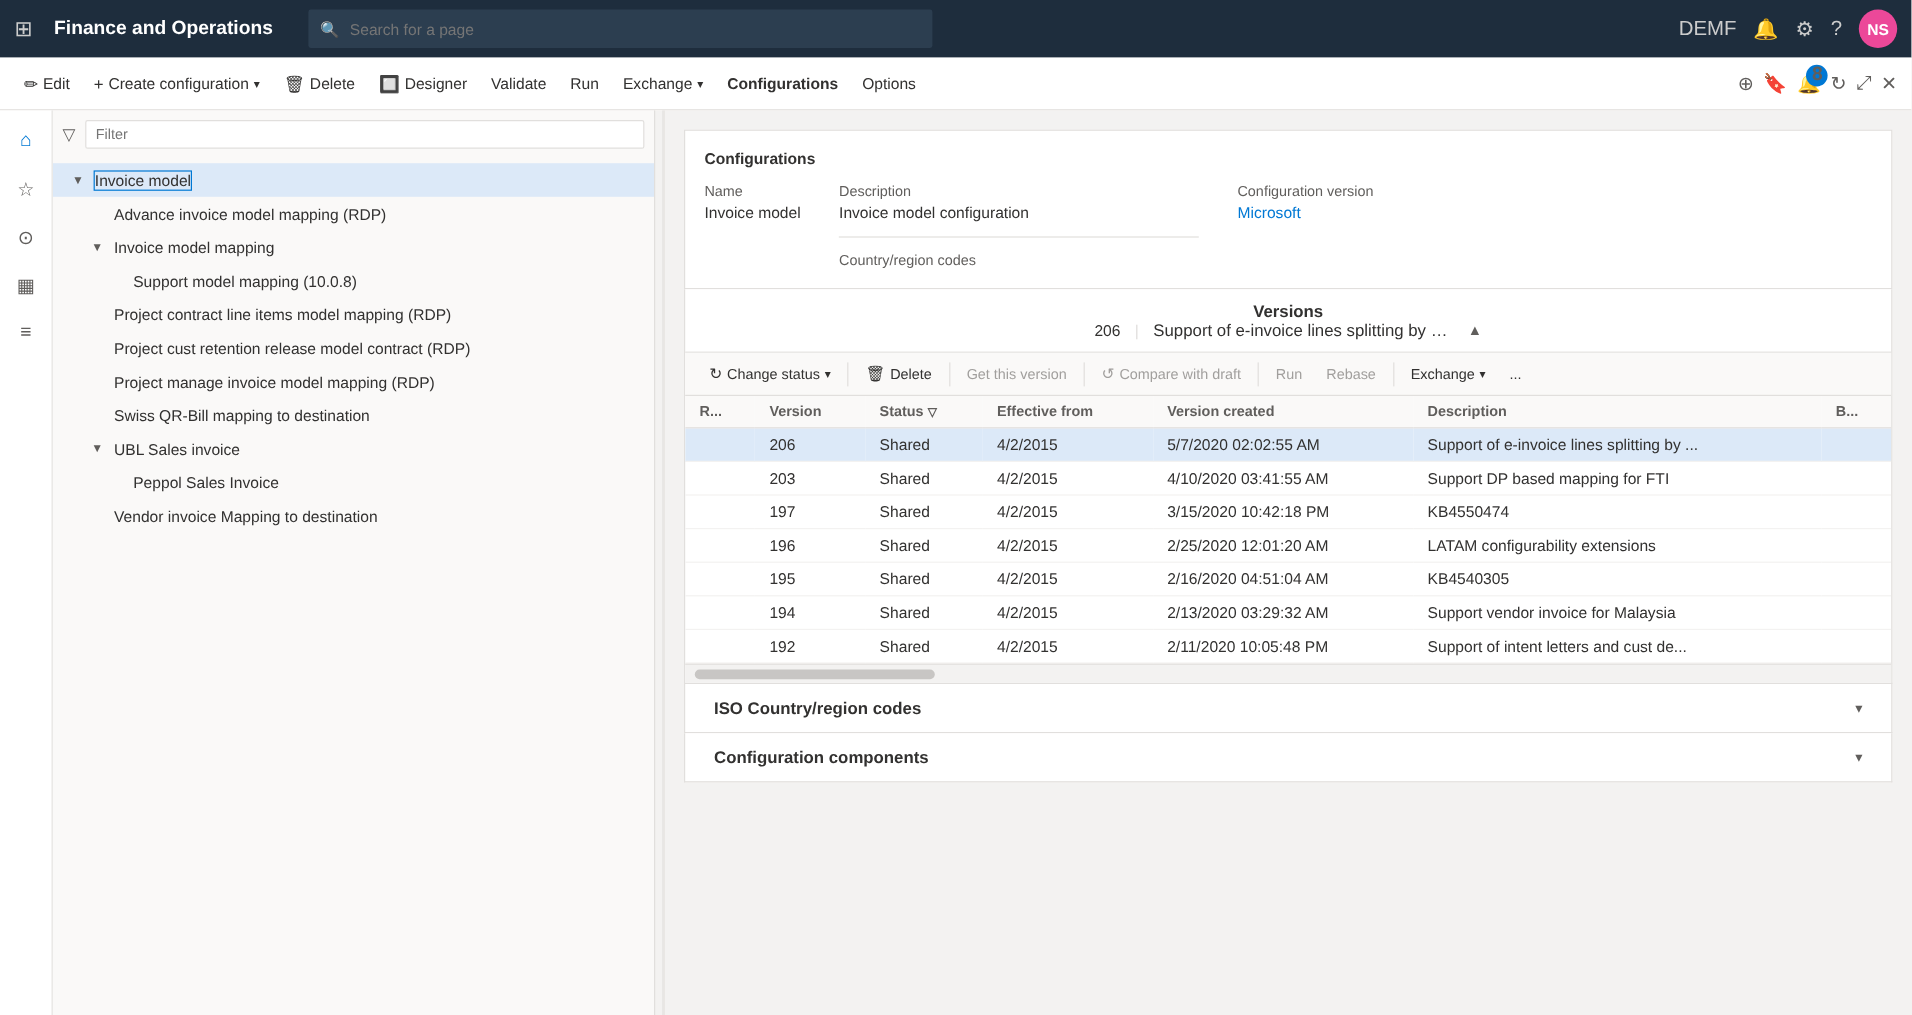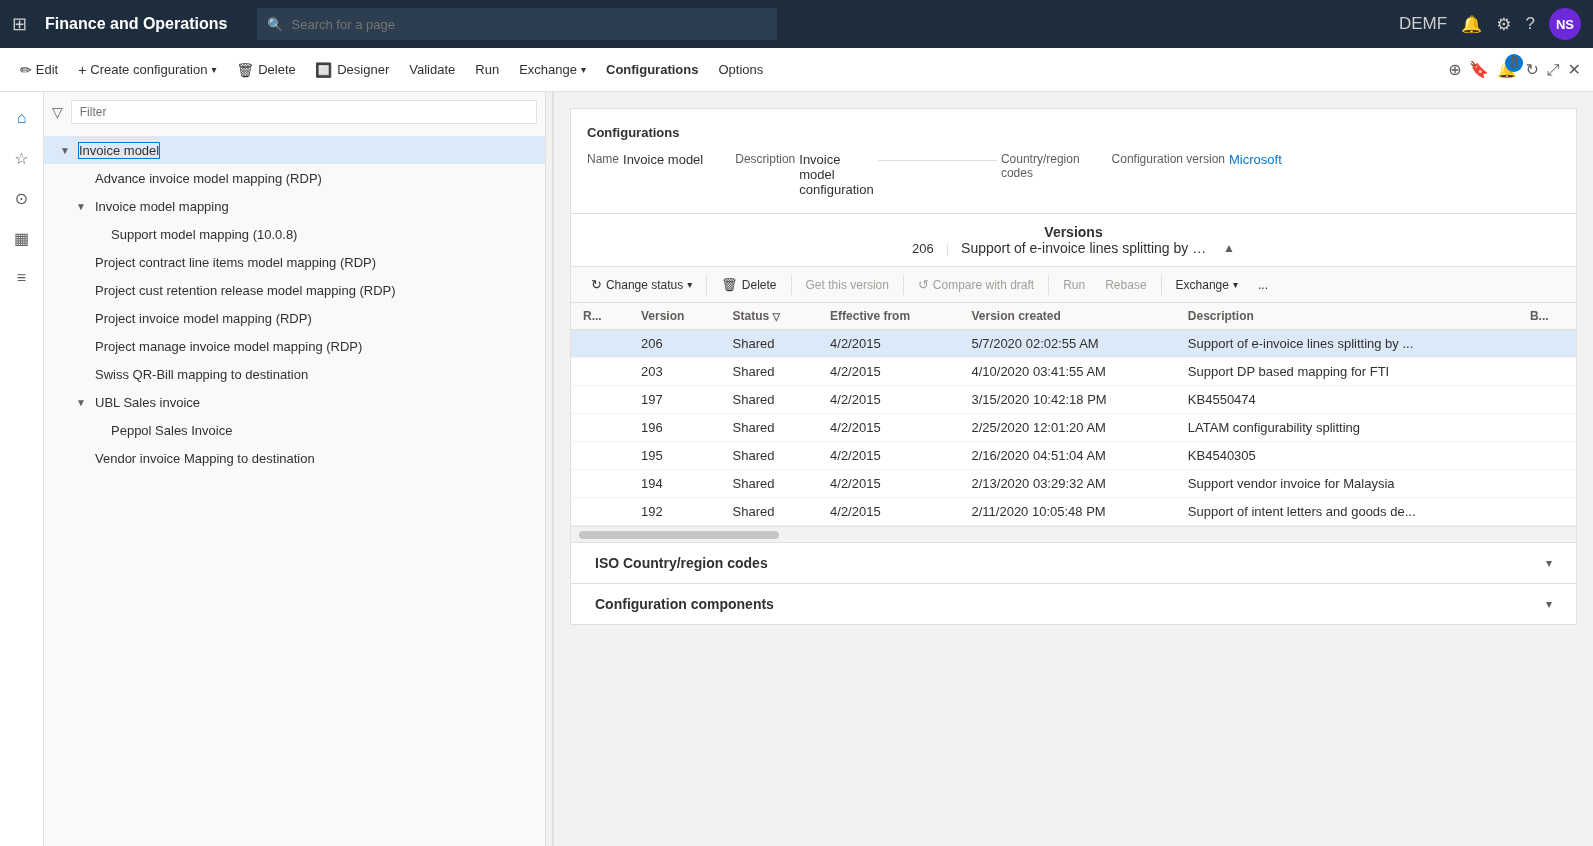--- a/index.html
+++ b/index.html
@@ -17,21 +17,21 @@
       background: #2c3e50; border: none; border-radius: 2px;
       display: flex; align-items: center; padding: 0 10px; height: 32px;
     }
     .top-nav .search-bar input {
       background: transparent; border: none; color: #ccc; font-size: 13px; outline: none; flex: 1;
     }
     .top-nav .search-bar .search-icon { color: #aaa; margin-right: 8px; }
     .top-nav .right-icons { display: flex; align-items: center; gap: 14px; margin-left: auto; }
     .top-nav .right-icons span { color: #ccc; font-size: 17px; cursor: pointer; }
     .top-nav .demf-label { color: #fff; font-size: 13px; font-weight: 500; }
-    .top-nav .avatar { width: 32px; height: 32px; border-radius: 50%; background: #6d28d9; color: #fff; display: flex; align-items: center; justify-content: center; font-weight: 700; font-size: 13px; }
+    .top-nav .avatar { width: 32px; height: 32px; border-radius: 50%; background: #ec4899; color: #fff; display: flex; align-items: center; justify-content: center; font-weight: 700; font-size: 13px; }
 
     
     .toolbar {
       display: flex; align-items: center; background: #fff; height: 44px;
       padding: 0 12px; border-bottom: 1px solid #e1dfdd; gap: 4px;
     }
     .toolbar .toolbar-btn {
       display: flex; align-items: center; gap: 4px; padding: 4px 8px;
       background: none; border: none; cursor: pointer; font-size: 13px; color: #323130;
       border-radius: 2px;
@@ -78,21 +78,21 @@
     .tree-item.selected .item-label { border: 1px solid #0078d4; }
     .panel-splitter { width: 8px; background: #f3f2f1; cursor: col-resize; border-left: 1px solid #e1dfdd; border-right: 1px solid #e1dfdd; }
 
     
     .right-panel { flex: 1; background: #f3f2f1; overflow-y: auto; display: flex; flex-direction: column; padding: 16px; gap: 0; }
 
     
     .config-section { background: #fff; border: 1px solid #e1dfdd; padding: 16px; margin-bottom: 0; }
     .config-section .section-title { font-size: 13px; font-weight: 600; color: #323130; margin-bottom: 12px; }
     .config-fields { display: flex; gap: 32px; flex-wrap: wrap; }
-    .config-field { display: flex; flex-direction: row; gap: 4px; }
+    .config-field { display: flex; flex-direction: column; gap: 4px; }
     .config-field label { font-size: 12px; color: #605e5c; font-weight: 400; }
     .config-field .field-value { font-size: 13px; color: #323130; }
     .config-field .field-value.link { color: #0078d4; cursor: pointer; text-decoration: none; }
     .config-field-desc { min-width: 300px; }
     .field-divider { width: 100%; height: 1px; background: #e1dfdd; margin: 8px 0; }
 
     
     .versions-panel { background: #fff; border: 1px solid #e1dfdd; border-top: none; }
     .versions-header {
       display: flex; align-items: center; justify-content: space-between;
@@ -259,26 +259,21 @@
               <span class="item-label">Support model mapping (10.0.8)</span>
             </div>
             <div class="tree-item">
               <span class="indent" style="width: 24px;"></span>
               <span class="toggle"></span>
               <span class="item-label">Project contract line items model mapping (RDP)</span>
             </div>
             <div class="tree-item">
               <span class="indent" style="width: 24px;"></span>
               <span class="toggle"></span>
-              <span class="item-label">Project cust retention release model mapping (RDP)</span>
-            </div>
-            <div class="tree-item">
-              <span class="indent" style="width: 24px;"></span>
-              <span class="toggle"></span>
-              <span class="item-label">Project invoice model mapping (RDP)</span>
+              <span class="item-label">Project cust retention release model contract (RDP)</span>
             </div>
             <div class="tree-item">
               <span class="indent" style="width: 24px;"></span>
               <span class="toggle"></span>
               <span class="item-label">Project manage invoice model mapping (RDP)</span>
             </div>
             <div class="tree-item">
               <span class="indent" style="width: 24px;"></span>
               <span class="toggle"></span>
               <span class="item-label">Swiss QR-Bill mapping to destination</span>
@@ -414,21 +409,21 @@
                 <td>3/15/2020 10:42:18 PM</td>
                 <td>KB4550474</td>
                 <td></td>
               </tr>
               <tr>
                 <td></td>
                 <td>196</td>
                 <td>Shared</td>
                 <td>4/2/2015</td>
                 <td>2/25/2020 12:01:20 AM</td>
-                <td>LATAM configurability splitting</td>
+                <td>LATAM configurability extensions</td>
                 <td></td>
               </tr>
               <tr>
                 <td></td>
                 <td>195</td>
                 <td>Shared</td>
                 <td>4/2/2015</td>
                 <td>2/16/2020 04:51:04 AM</td>
                 <td>KB4540305</td>
                 <td></td>
@@ -441,21 +436,21 @@
                 <td>2/13/2020 03:29:32 AM</td>
                 <td>Support vendor invoice for Malaysia</td>
                 <td></td>
               </tr>
               <tr>
                 <td></td>
                 <td>192</td>
                 <td>Shared</td>
                 <td>4/2/2015</td>
                 <td>2/11/2020 10:05:48 PM</td>
-                <td>Support of intent letters and goods de...</td>
+                <td>Support of intent letters and cust de...</td>
                 <td></td>
               </tr>
             </tbody>
         </table>
       </div>
 
       <div style="height: 16px; background: #f3f2f1; border-top: 1px solid #e1dfdd; display: flex; align-items: center; padding: 0 8px;">
         <div style="width: 200px; height: 8px; background: #c8c6c4; border-radius: 4px;"></div>
       </div>
     </div>

